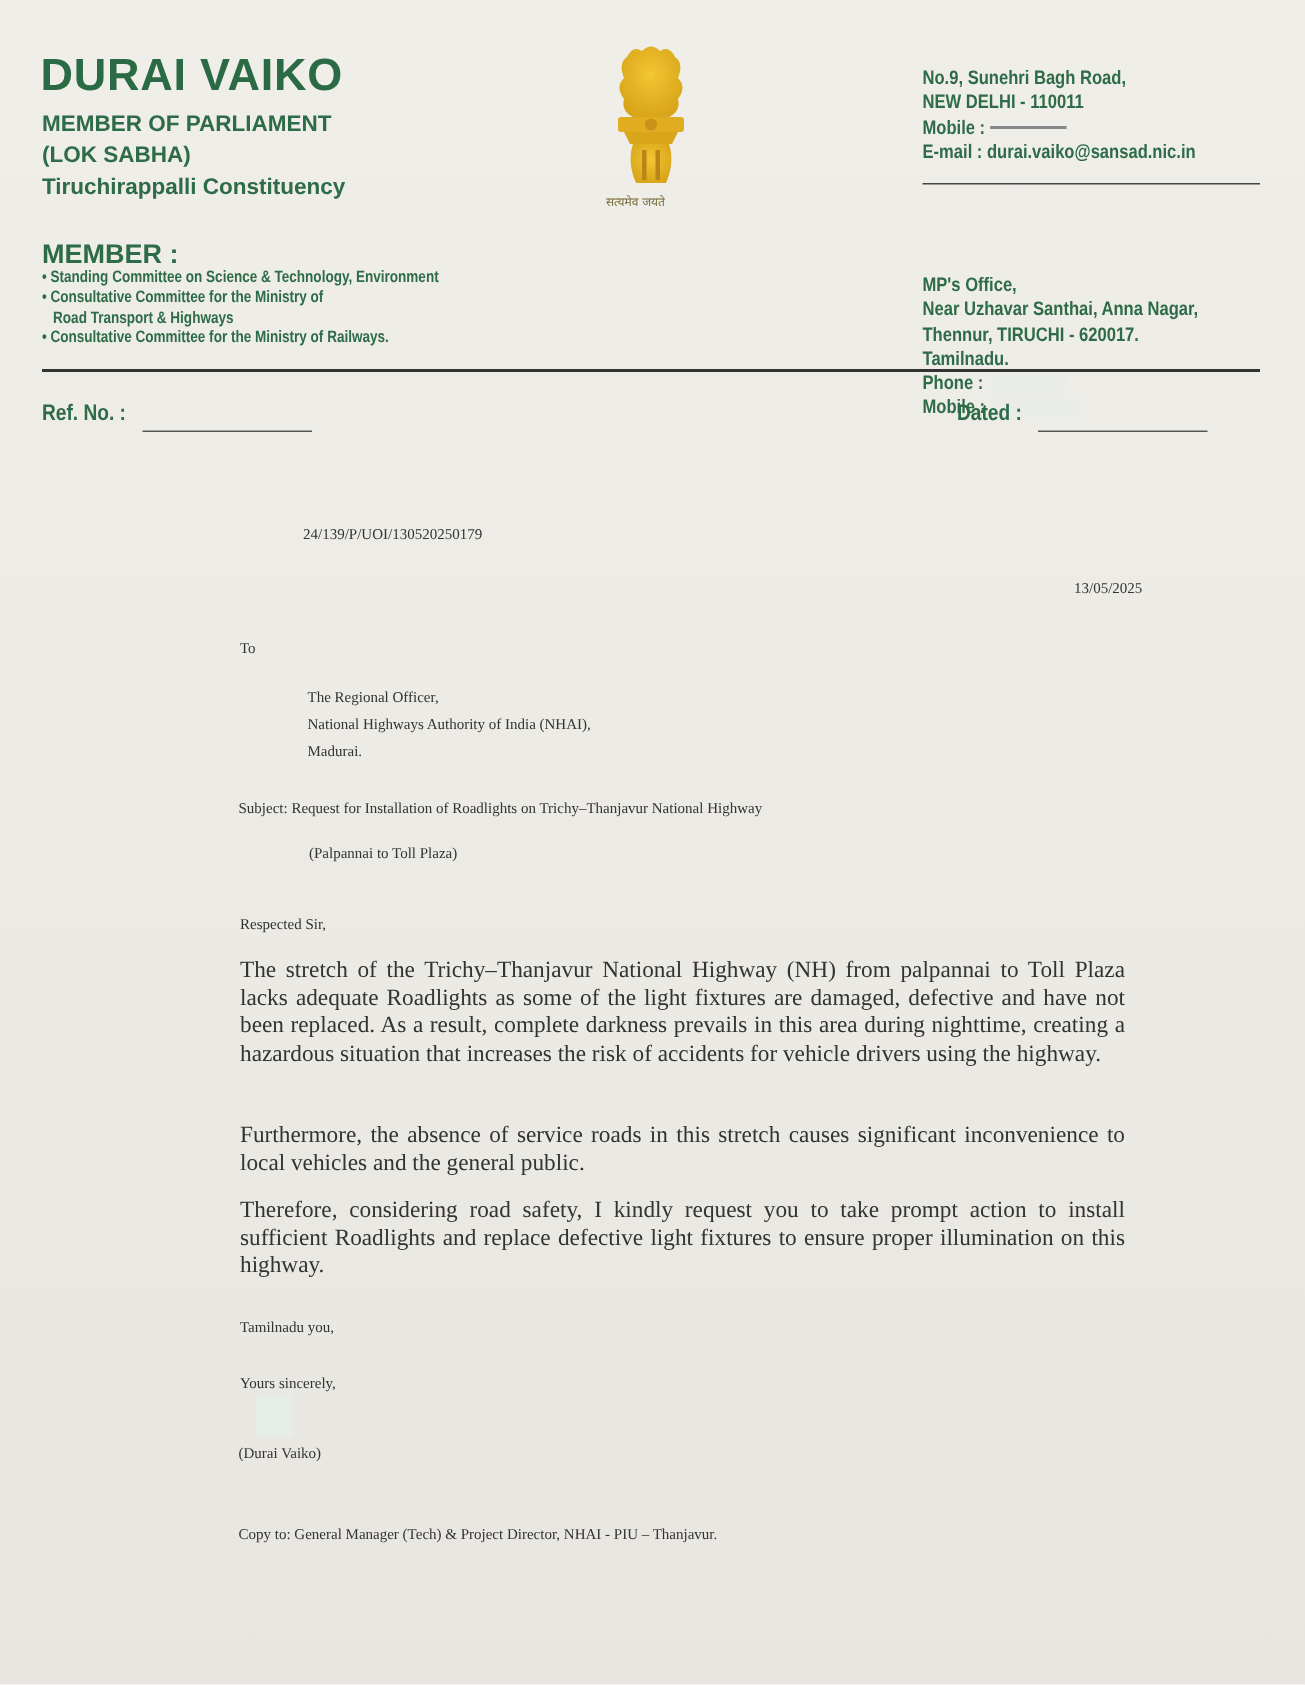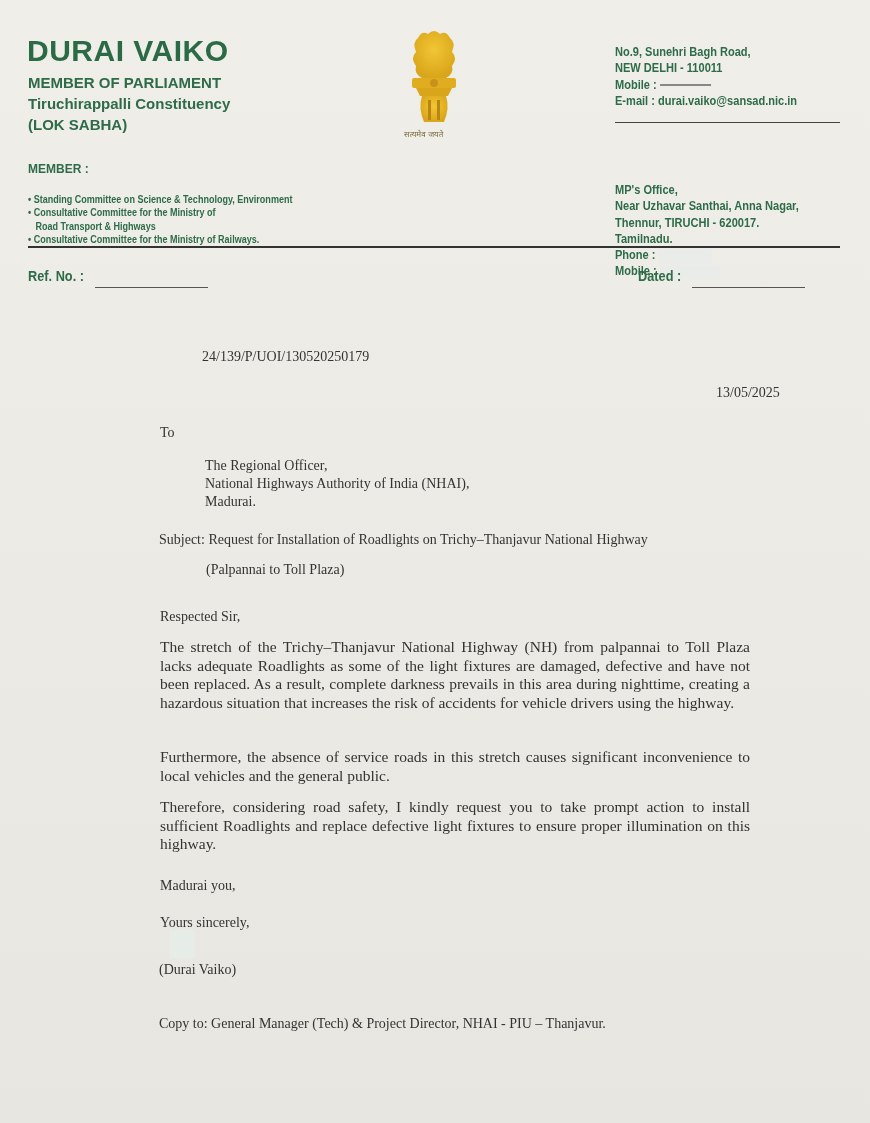--- a/index.html
+++ b/index.html
@@ -7,47 +7,47 @@
     width: 870px; height: 1123px; overflow: hidden;
     background: linear-gradient(180deg, #efeee9 0%, #ecebe5 40%, #e8e6e0 100%);
     position: relative;
     font-family: "Liberation Serif", serif;
     color: #2b2b2b;
   }
   .lh { color: #2e6b48; font-family: "Liberation Sans", sans-serif; font-weight: bold; }
   .name { position: absolute; left: 27px; top: 34px; font-size: 30px; letter-spacing: 0.5px; color: #2a6a45; }
   .titles { position: absolute; left: 28px; top: 72px; font-size: 15px; line-height: 21px; }
   .member { position: absolute; left: 28px; top: 163px; font-size: 11px; line-height: 13.5px; }
-  .member .hd { font-size: 12px; margin-bottom: 16px; }
+  .member .hd { font-size: 18px; margin-bottom: 2px; }
   .member .it { transform: scaleX(0.82); transform-origin: left; white-space: nowrap; }
   .member .it2 { padding-left: 9px; }
   .emblem { position: absolute; left: 398px; top: 28px; width: 72px; height: 110px; }
   .emblem-cap { position: absolute; left: 404px; top: 128px; font-size: 8px; color: #7a6a3a; font-family: "DejaVu Sans", sans-serif; }
   .addr { position: absolute; left: 615px; font-size: 13px; line-height: 16.3px; white-space: nowrap; }
   .addr .row { transform: scaleX(0.85); transform-origin: left; }
   .addr1 { top: 44px; }
   .addr2 { top: 134px; margin-top: 48px; }
   .rule-r { position: absolute; left: 615px; top: 122px; width: 225px; height: 1px; background: #444; }
   .rule-main { position: absolute; left: 28px; top: 246px; width: 812px; height: 2px; background: #333; }
   .redact { display: inline-block; background: #e9ece8; vertical-align: middle; }
   .ref { position: absolute; left: 28px; top: 267px; font-size: 15px; transform: scaleX(0.85); transform-origin: left; }
   .ref-line { position: absolute; left: 95px; top: 287px; width: 113px; height: 1px; background: #555; }
   .dated { position: absolute; left: 638px; top: 267px; font-size: 15px; transform: scaleX(0.85); transform-origin: left; }
   .dated-line { position: absolute; left: 692px; top: 287px; width: 113px; height: 1px; background: #555; }
-  .t { position: absolute; font-size: 14px; line-height: 19px; white-space: nowrap; color: #333; }
+  .t { position: absolute; font-size: 10px; line-height: 19px; white-space: nowrap; color: #333; }
   .para { position: absolute; left: 160px; width: 590px; font-size: 15.5px; line-height: 18.6px; text-align: justify; color: #333; }
 </style>
 </head>
 <body>
 
 <div class="lh name">DURAI VAIKO</div>
 <div class="lh titles">
   <div>MEMBER OF PARLIAMENT</div>
+  <div>(LOK SABHA)</div>
   <div>Tiruchirappalli Constituency</div>
-  <div>(LOK SABHA)</div>
 </div>
 <div class="lh member">
   <div class="hd">MEMBER :</div>
   <div class="it">• Standing Committee on Science &amp; Technology, Environment</div>
   <div class="it">• Consultative Committee for the Ministry of</div>
   <div class="it it2">Road Transport &amp; Highways</div>
   <div class="it">• Consultative Committee for the Ministry of Railways.</div>
 </div>
 
 <svg class="emblem" viewBox="0 0 72 110">
@@ -98,17 +98,17 @@
   <div>Madurai.</div>
 </div>
 <div class="t" style="left:159px;top:530px;">Subject: Request for Installation of Roadlights on Trichy–Thanjavur National Highway</div>
 <div class="t" style="left:206px;top:560px;text-align:center;">(Palpannai to Toll Plaza)</div>
 <div class="t" style="left:160px;top:607px;">Respected Sir,</div>
 
 <div class="para" style="top:638px;">The stretch of the Trichy–Thanjavur National Highway (NH) from palpannai to Toll Plaza lacks adequate Roadlights as some of the light fixtures are damaged, defective and have not been replaced. As a result, complete darkness prevails in this area during nighttime, creating a hazardous situation that increases the risk of accidents for vehicle drivers using the highway.</div>
 <div class="para" style="top:748px;">Furthermore, the absence of service roads in this stretch causes significant inconvenience to local vehicles and the general public.</div>
 <div class="para" style="top:798px;">Therefore, considering road safety, I kindly request you to take prompt action to install sufficient Roadlights and replace defective light fixtures to ensure proper illumination on this highway.</div>
 
-<div class="t" style="left:160px;top:876px;">Madurai you,</div>
+<div class="t" style="left:160px;top:876px;">Tamilnadu you,</div>
 <div class="t" style="left:160px;top:913px;">Yours sincerely,</div>
 <div class="redact" style="position:absolute;left:170px;top:930px;width:25px;height:28px;background:#e6ece8;"></div>
 <div class="t" style="left:159px;top:960px;">(Durai Vaiko)</div>
 <div class="t" style="left:159px;top:1014px;">Copy to: General Manager (Tech) &amp; Project Director, NHAI - PIU – Thanjavur.</div>
 
 </body></html>

